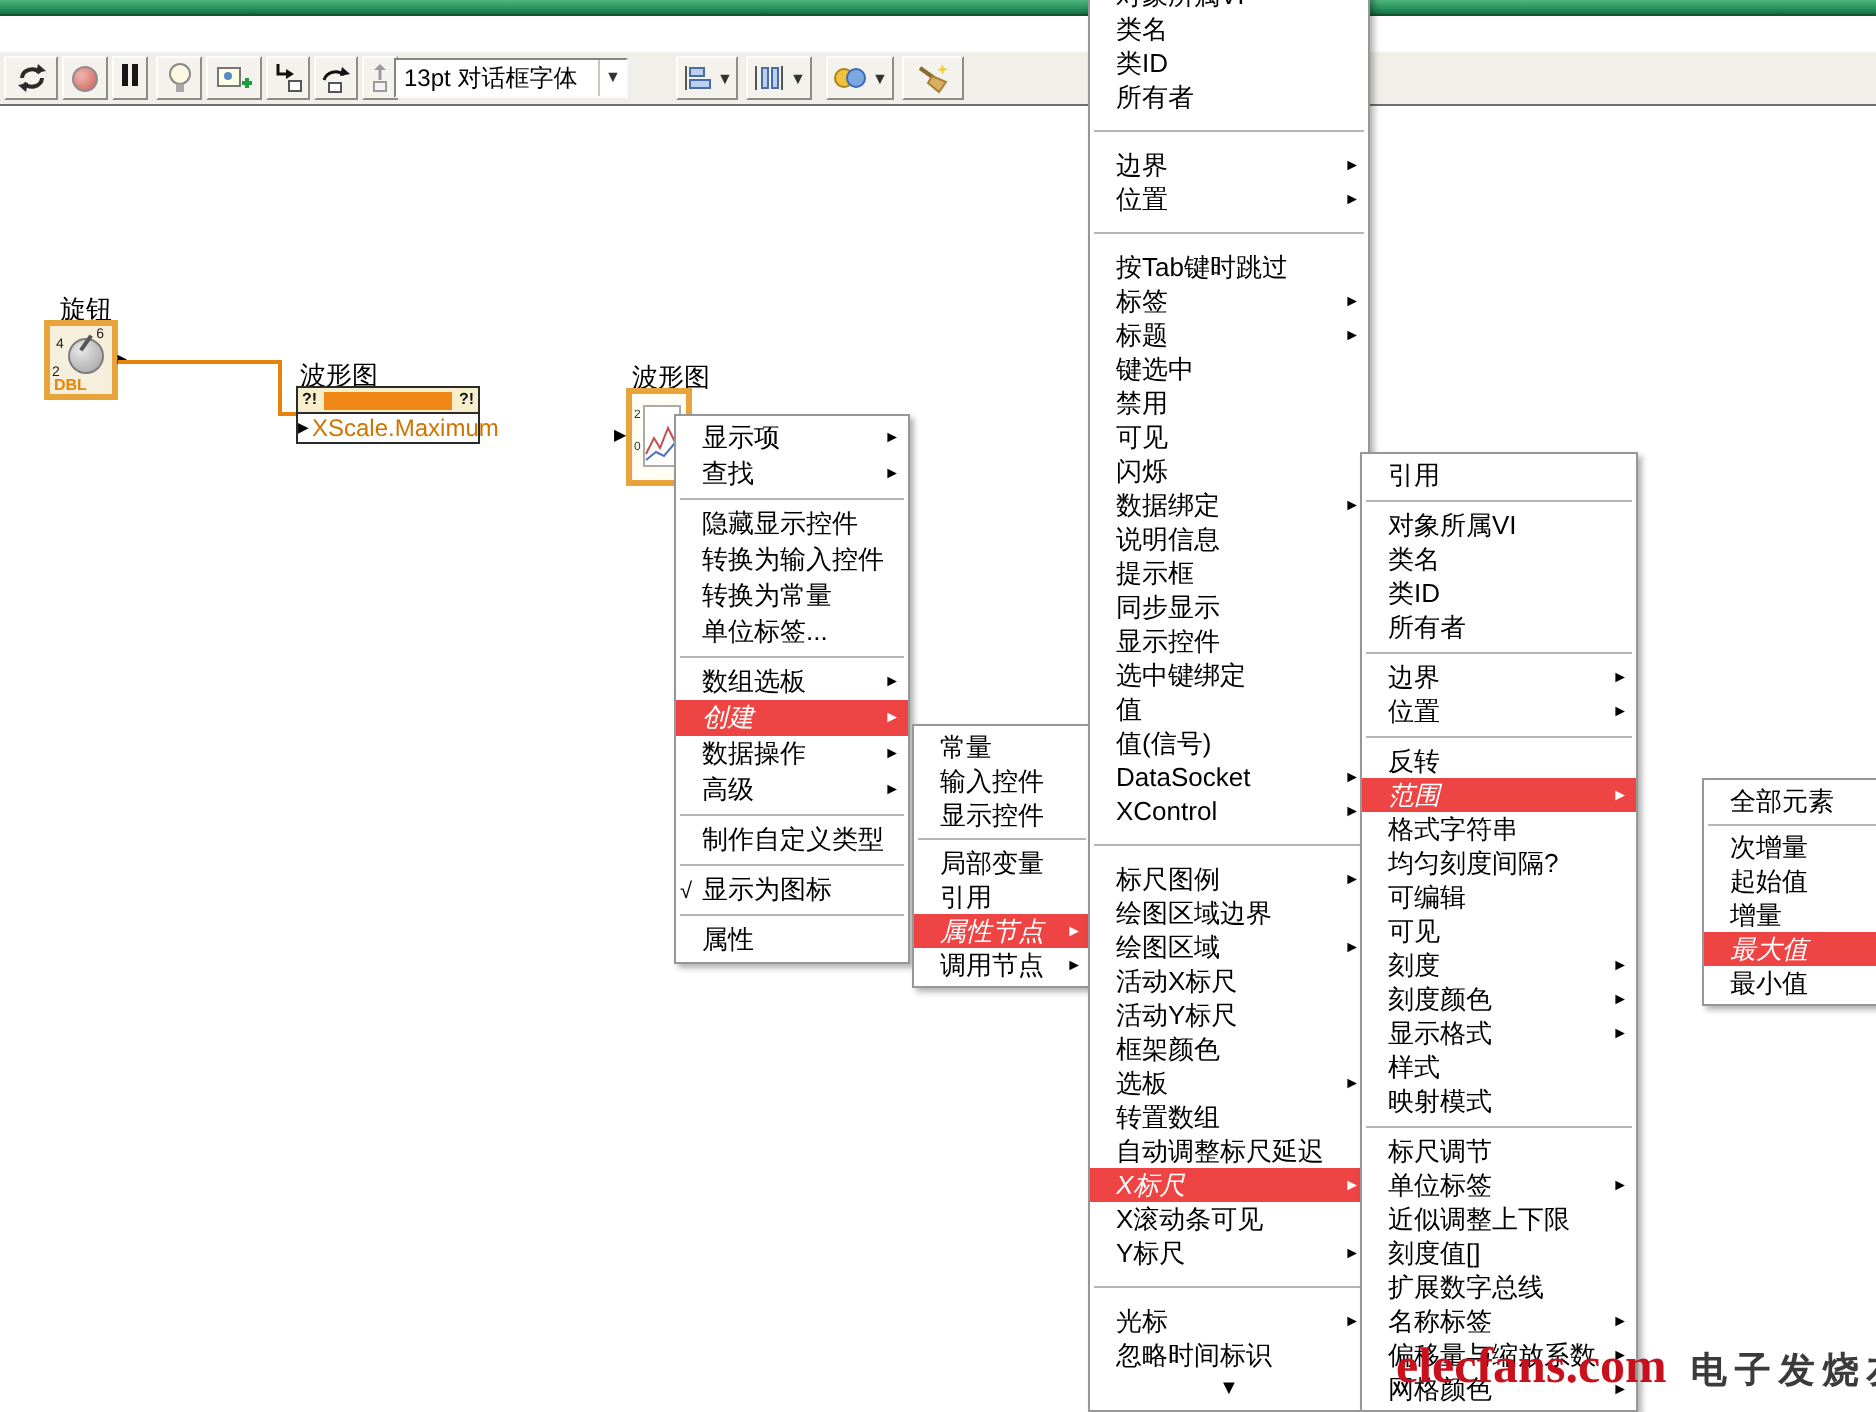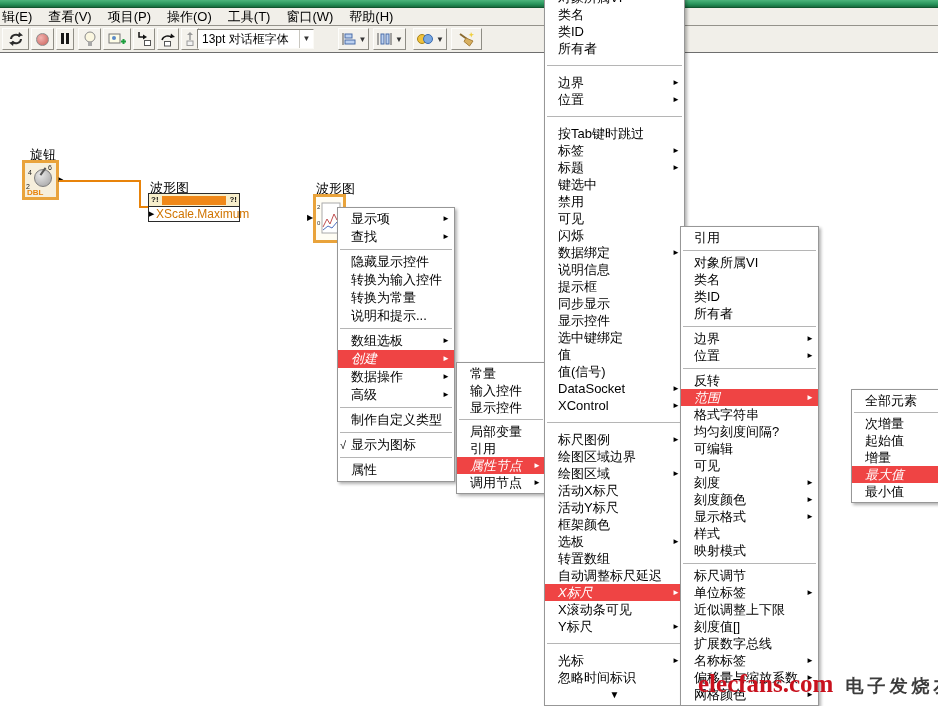--- a/index.html
+++ b/index.html
@@ -78,21 +78,20 @@
   .wm-brand{font-size:25px;font-weight:bold;color:#c8111d;font-family:Liberation Serif, serif;letter-spacing:0;}
   .wm-cn{font-size:18px;font-weight:bold;color:#3b3b3b;margin-left:12px;letter-spacing:4px;
     font-family:"Liberation Serif","DejaVu Serif",serif;}
 </style>
 </head>
 <body>
 
 <div id="screen">
 
   <div class="titlebar"></div>
-  <div class="menubar"><span class="mb">辑(E)</span><span class="mb">查看(V)</span><span class="mb">项目(P)</span><span class="mb">操作(O)</span><span class="mb">工具(T)</span><span class="mb">窗口(W)</span><span class="mb">帮助(H)</span></div>
 
   <div class="toolbar">
     <div class="tbtn" style="left:2px;width:27px;">
       <svg width="18" height="16">
         <path d="M4 8a5 4.5 0 0 1 9-2.5" fill="none" stroke="#2b2b2b" stroke-width="2"></path>
         <path d="M14 8a5 4.5 0 0 1-9 2.5" fill="none" stroke="#2b2b2b" stroke-width="2"></path>
         <path d="M12 1l4 3.5-5 1z" fill="#2b2b2b"></path>
           <path d="M6 15L2 11.5l5-1z" fill="#2b2b2b"></path>
       </svg>
     </div>
@@ -212,21 +211,21 @@
     <span class="cin">▶</span>
   </div>
 
   <div class="menu m1">
       <div class="mi"><span class="chk"></span><span class="lbl">显示项</span><span class="arr">►</span></div>
       <div class="mi"><span class="chk"></span><span class="lbl">查找</span><span class="arr">►</span></div>
       <div class="sep"></div>
       <div class="mi"><span class="chk"></span><span class="lbl">隐藏显示控件</span><span class="arr"></span></div>
       <div class="mi"><span class="chk"></span><span class="lbl">转换为输入控件</span><span class="arr"></span></div>
       <div class="mi"><span class="chk"></span><span class="lbl">转换为常量</span><span class="arr"></span></div>
-      <div class="mi"><span class="chk"></span><span class="lbl">说明和提示...</span><span class="arr"></span></div>
+      <div class="mi"><span class="chk"></span><span class="lbl">单位标签...</span><span class="arr"></span></div>
       <div class="sep"></div>
       <div class="mi"><span class="chk"></span><span class="lbl">数组选板</span><span class="arr">►</span></div>
       <div class="mi hl"><span class="chk"></span><span class="lbl">创建</span><span class="arr">►</span></div>
       <div class="mi"><span class="chk"></span><span class="lbl">数据操作</span><span class="arr">►</span></div>
       <div class="mi"><span class="chk"></span><span class="lbl">高级</span><span class="arr">►</span></div>
       <div class="sep"></div>
       <div class="mi"><span class="chk"></span><span class="lbl">制作自定义类型</span><span class="arr"></span></div>
       <div class="sep"></div>
       <div class="mi"><span class="chk">√</span><span class="lbl">显示为图标</span><span class="arr"></span></div>
       <div class="sep"></div>

